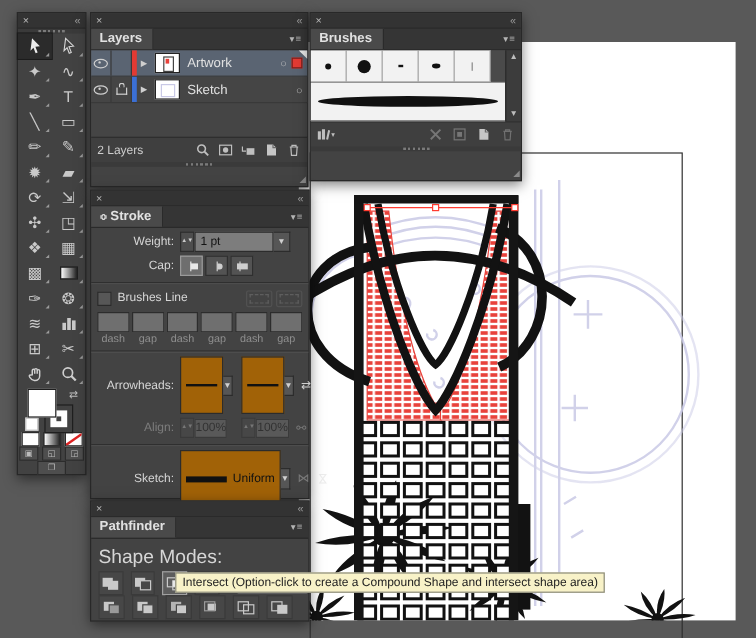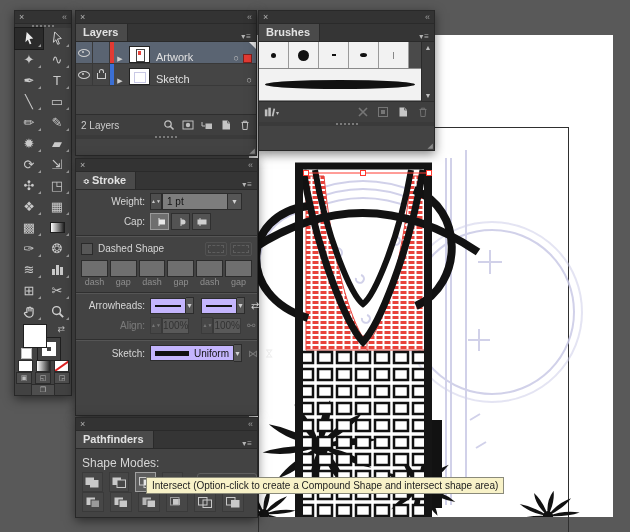--- a/index.html
+++ b/index.html
@@ -8,21 +8,21 @@
   .abs{position:absolute}
   
   #canvas-white{left:249px;top:35px;width:364px;height:482px;background:#fff;z-index:1}
   #art-frame{left:258px;top:127px;width:309px;height:600px;border:1px solid #2f2f2f;z-index:2}
   #artwork{left:249px;top:35px;width:364px;height:482px;z-index:3}
   
   .panel{position:absolute;background:#434343;border:1px solid #282828;box-shadow:0 3px 10px rgba(0,0,0,.5);z-index:10;box-sizing:border-box}
   .phead{height:12px;background:#333;display:flex;align-items:center;justify-content:space-between;padding:0 4px;border-bottom:1px solid #2a2a2a}
   .phead .x{color:#b5b5b5;font-size:9px;line-height:9px;cursor:default}
   .phead .collapse{color:#9a9a9a;font-size:9px;line-height:9px}
-  .tabrow{height:17px;background:#353535;display:flex;align-items:flex-end;border-bottom:1px solid #2a2a2a}
+  .tabrow{height:17px;background:#353535;display:flex;align-items:center;border-bottom:1px solid #2a2a2a}
   .tab{background:#4a4a4a;color:#e2e2e2;font-size:11px;font-weight:bold;padding:1px 9px 2px 7px;height:14px;line-height:14px;border-right:1px solid #2a2a2a}
   .pmenu{margin-left:auto;color:#b5b5b5;font-size:8px;padding-right:4px;letter-spacing:1px}
   .dots{height:4px;background:#3a3a3a;display:flex;align-items:center;justify-content:center}
   .dots i{width:22px;height:2px;background:repeating-linear-gradient(90deg,#7a7a7a 0 2px,transparent 2px 4px)}
   .grip{position:absolute;right:1px;bottom:1px;color:#8a8a8a;font-size:7px;line-height:7px}
   
   #toolbar{left:14px;top:10px;width:58px;height:386px;background:#424242}
   #tools{display:grid;grid-template-columns:28px 28px;justify-content:center}
   .tool{height:21px;display:flex;align-items:center;justify-content:center;color:#c9c9c9;font-size:13px;position:relative}
   .tool svg{width:15px;height:15px}
@@ -36,21 +36,21 @@
   #default-swatches{position:absolute;left:0;top:24px;width:9px;height:9px;border:1px solid #bdbdbd;background:#fff}
   .mini-row{display:flex;justify-content:center;gap:3px;align-items:center;height:12px}
   .mini-btn{width:13px;height:10px;border:1px solid #2c2c2c;display:flex;align-items:center;justify-content:center}
   .mini-btn.colorw{background:#fff}
   .mini-btn.grad{background:linear-gradient(90deg,#fff,#222)}
   .mini-btn.none{background:#fff;position:relative;overflow:hidden}
   .mini-btn.none i{position:absolute;left:-2px;top:4px;width:18px;height:2px;background:#d22;transform:rotate(-35deg)}
   .mode-btn{width:14px;height:10px;background:#4e4e4e;border:1px solid #2c2c2c;color:#bbb;font-size:7px;display:flex;align-items:center;justify-content:center}
   
   #layers-panel{left:75px;top:10px;width:182px;height:146px}
-  .lrow{height:21px;display:flex;align-items:flex-end;background:#454545;border-bottom:1px solid #393939;position:relative}
+  .lrow{height:21px;display:flex;align-items:center;background:#454545;border-bottom:1px solid #393939;position:relative}
   .lrow.sel{background:#5a6472}
   .lcell{width:16px;height:100%;border-right:1px solid #393939;display:flex;align-items:center;justify-content:center}
   .eye{width:10px;height:6px;border:1px solid #cfcfcf;border-radius:50%;position:relative}
   .eye i{position:absolute;left:3px;top:1px;width:2px;height:2px;background:#cfcfcf;border-radius:50%}
   .lock{width:7px;height:5px;border:1px solid #cfcfcf;border-top:none;position:relative;margin-top:3px}
   .lock:before{content:"";position:absolute;left:1px;top:-4px;width:3px;height:3px;border:1px solid #cfcfcf;border-bottom:none;border-radius:3px 3px 0 0}
   .cbar{width:4px;height:100%}
   .ltri{width:12px;color:#cfcfcf;font-size:7px;text-align:center}
   .lthumb{width:19px;height:15px;background:#fff;border:1px solid #222;margin:0 3px;position:relative;overflow:hidden}
   .lname{color:#e0e0e0;font-size:11px;margin-left:3px}
@@ -86,28 +86,28 @@
   .sbtn svg{width:12px;height:12px}
   .sfield{width:26px;height:14px;background:#7d7d7d;border:1px solid #2c2c2c;color:#141414;font-size:10px;text-align:center;line-height:14px}
   .shr{height:1px;background:#2f2f2f;border-bottom:1px solid #555;margin:5px 0 2px}
   .checkbox{width:10px;height:10px;background:#575757;border:1px solid #2a2a2a;margin-right:5px}
   .dash-btn{width:20px;height:12px;border:1px solid #6a6a6a;border-radius:2px;margin-left:3px;display:flex;align-items:center;justify-content:center}
   .dash-btn i{width:14px;height:6px;border:1px dashed #8a8a8a}
   .dfields{display:flex;gap:2px;margin:3px 5px 0}
   .dfield{flex:1;height:15px;background:#6f6f6f;border:1px solid #2c2c2c}
   .dlabels{display:flex;gap:2px;margin:0 5px;}
   .dlabels span{flex:1;text-align:center;color:#8f8f8f;font-size:9px}
-  .wcombo{height:14px;background:#c4b5fd;border:1px solid #2c2c2c;display:flex;align-items:center;padding:0 4px}
+  .wcombo{height:14px;background:#a16207;border:1px solid #2c2c2c;display:flex;align-items:center;padding:16px 4px}
   .wcombo i{width:26px;height:2px;background:#111}
   .profile-text{color:#111;font-size:10px;margin-left:5px}
   .sicon{color:#cfcfcf;font-size:10px;margin-left:6px}
   .rot90{display:inline-block;transform:rotate(90deg)}
   
   #pathfinder-panel{left:75px;top:417px;width:183px;height:101px}
-  .pf-label{color:#d6d6d6;font-size:12px;margin:7px 0 2px 6px}
+  .pf-label{color:#d6d6d6;font-size:16px;margin:7px 0 2px 6px}
   .pf-row{display:flex;align-items:center;gap:6px;margin-left:6px}
   .pf-btn{width:20px;height:18px;background:#474747;border:1px solid #3a3a3a;display:flex;align-items:center;justify-content:center}
   .pf-btn.pressed{background:#5d5d5d;border:1px solid #a0a0a0}
   .pf-btn svg{width:16px;height:13px}
   #expand-btn{margin-left:8px;width:62px;height:16px;border:1px solid #606060;border-radius:3px;color:#979797;font-size:10px;display:flex;align-items:center;justify-content:center}
   
   #tooltip{left:146px;top:477px;height:15px;background:#f8f2c8;border:1px solid #8a8a7a;color:#222;
            font-size:10px;line-height:15px;padding:0 5px;white-space:nowrap;z-index:60}
 </style>
 </head>
@@ -602,21 +602,21 @@
         </svg>
       </span>
   </div>
 
 
 
   <div class="shr"></div>
 
   <div class="srow">
     <span class="checkbox"></span>
-    <span style="color:#d6d6d6;font-size:10px">Dashed Shape</span>
+    <span style="color:#d6d6d6;font-size:10px">Brushes Line</span>
     <span style="margin-left:auto" class="dash-btn dim">
         <i></i>
       </span>
     <span class="dash-btn dim">
         <i></i>
       </span>
   </div>
   <div class="dfields" id="dash-fields">
       <span class="dfield"></span>
       <span class="dfield"></span>
@@ -672,21 +672,21 @@
     <span class="sicon dim rot90">⋈</span>
   </div>
 </div>
 
 <div class="panel" id="pathfinder-panel">
   <div class="phead">
     <span class="x">×</span>
     <span class="collapse">«</span>
   </div>
   <div class="tabrow">
-    <span class="tab">Pathfinders</span>
+    <span class="tab">Pathfinder</span>
     <span class="pmenu">▾≡</span>
   </div>
   <div class="pf-label">Shape Modes:</div>
   <div class="pf-row" id="shape-mode-row">
       <span class="pf-btn">
         <svg viewBox="0 0 16 13">
           <rect x="1.5" y="1.5" width="8.5" height="7.5" fill="#c9c9c9"></rect>
           <rect x="6" y="4" width="8.5" height="7.5" fill="#c9c9c9"></rect>
         </svg>
       </span>

